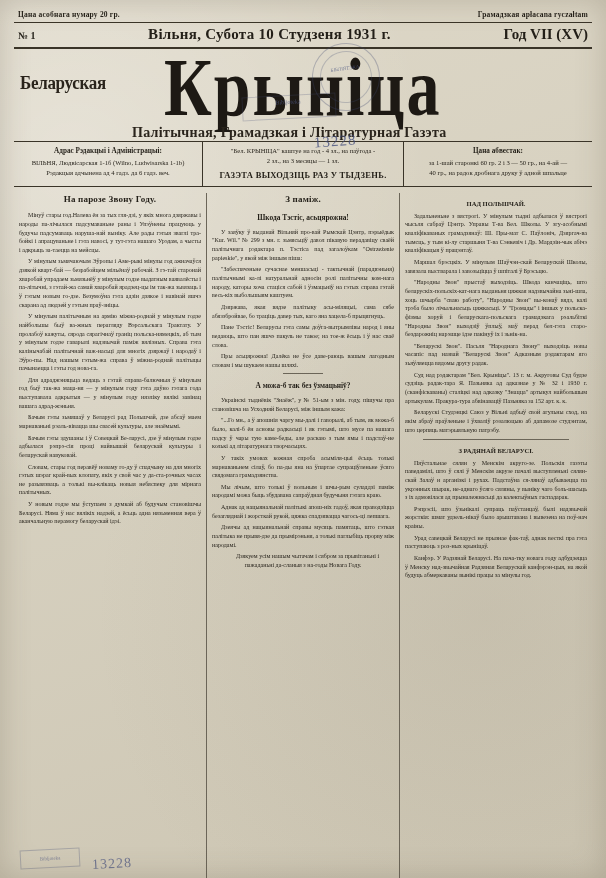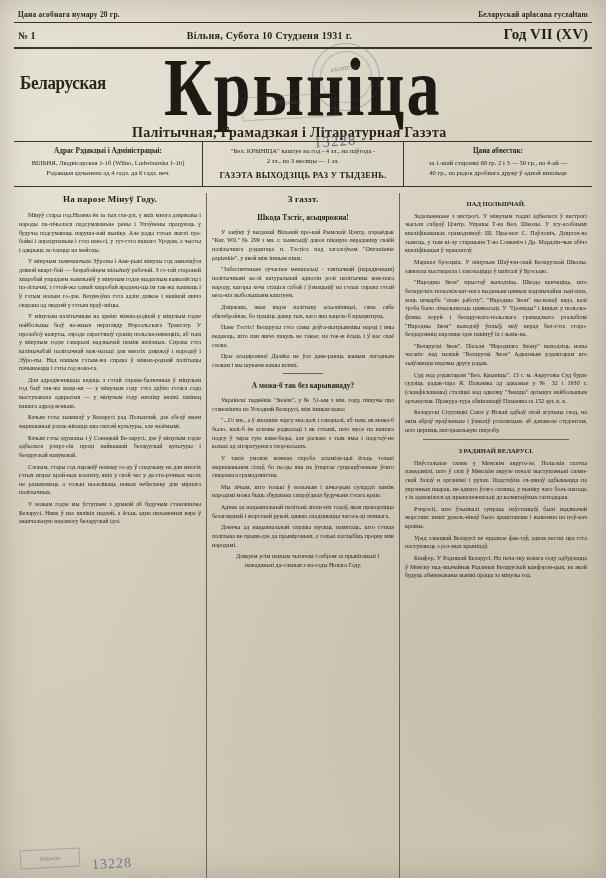--- a/index.html
+++ b/index.html
@@ -18,21 +18,21 @@
   }
   .inner{position:absolute;left:14px;top:10px;width:578px;height:856px;}
 
   
   .topline{display:flex;justify-content:space-between;font-size:7.5px;font-weight:bold;letter-spacing:.2px;padding:0 4px 3px 4px;}
   .rule{border-top:1px solid #3a3428;}
   .rule2{border-top:2px solid #3a3428;margin-top:1px;}
 
   .issueline{display:flex;justify-content:space-between;align-items:baseline;padding:3px 4px 3px 4px;font-size:9px;}
   .issueline .no{font-weight:bold;font-size:10px;}
-  .issueline .date{font-size:10px;font-weight:bold;letter-spacing:.3px;}
+  .issueline .date{font-size:15px;font-weight:bold;letter-spacing:.3px;}
   .issueline .year{font-size:15px;font-weight:bold;}
 
   
   .masthead{position:relative;height:86px;margin-top:2px;}
   .mast-small{
     position:absolute;left:6px;top:22px;
     font-family:"Liberation Serif",serif;
     font-weight:bold;font-size:17px;letter-spacing:-0.3px;
     color:#2a241c;
     transform:scaleY(1.15);
@@ -122,21 +122,21 @@
   }
 </style>
 </head>
 <body>
 
 <div class="page">
   <div class="inner">
 
     <div class="topline">
       <span>Цана асобнага нумару 20 гр.</span>
-      <span>Беларускай apłacana ryczałtam</span>
+      <span>Грамадзкая apłacana ryczałtam</span>
     </div>
     <div class="rule"></div>
 
     <div class="issueline">
       <span class="no">№ 1</span>
       <span class="date">Вільня, Субота 10 Студзеня 1931 г.</span>
       <span class="year">Год VII (XV)</span>
     </div>
     <div class="rule2"></div>
 
@@ -165,41 +165,41 @@
       <div class="infocell c3">
         <span class="h">Цана абвестак:</span>
         <div>за 1-шай старонкі  60 гр.  2 і 3 — 50 гр.,  на 4-ай —</div>
         <div>40 гр.,      на радок дробнага друку ў адной шпальце</div>
       </div>
     </div>
 
     <div class="cols">
 
       <div class="col">
-        <h2>На парозе Мінуў Году.</h2>
+        <h2>На парозе Звону Году.</h2>
         <p>Мінуў стары год.Налева ён за тых гля-дзі, у якіх многа дзяржавы і народы па-лічылася падсумаваньне раны і Упэўнены працуюць у будучы падсумаваць наруша-най выніку. Але рады гэтыя зваглі тра-бойкі і апрацуваньне і гэта навосі, у тут-гэта нашаго Урэдам, а чысты і адкрыць за-таецца на мейсцы.</p>
         <p>У мінулым зьмячаючым Эўропы і Аме-рыкі мінулы год ажначаўся дзякой кварт-бай — безрабойцем мільёнаў рабочай. З гэ-тай старонай хваробай упрадаем зьмязьнёў у мінулым годзе выдатным ваявалёсты і па-літычні, з гэтай-жа самай хваробай ярадзец-цы ім так-жа зьвязаць і ў гэтым новым го-дзе. Безумоўна гэта адзін дзякое і навінай яшчэ скарана ад людзей у гэтым праў-зніцы.</p>
         <p>У мінулым палітычным на армію міжна-роднай у мінулым годзе найбольшы быў ва-жных перагляду Вэрсальскага Трактату. У пролабоў кажуты, сярода сярагічнаў граніц польска-нямецкіх, аб тым у мінулым годзе гаварылі надзвычай паміж вялізных. Справа гэта калінычабай палітычнай важ-насьці для многіх дзяржаў і народаў і Эўро-пы. Над нашым гэтым-жа справа ў міжна-роднай палітыцы пачынаецца і гэты год нова-га.</p>
         <p>Для адраджэняцьца ведаць з гэтай справа-балючныя ў мінулым год быў так-жа маца-ня — у мінулым году гэта даўно гэтага года выступавала адкрытыя — у мінулым году нязліку вялікі завінац вашага адрад-жэньня.</p>
         <p>Бачым гэты зьмяшаў у Беларусі рад Польшчай, дзе абсаў маем марнаваньні рэаль-вівацца шы свасей культуры, але знаёмымі.</p>
         <p>Бачым гэты здушаны і ў Совецкай Бе-ларусі, дзе ў мінулым годзе адбылася рэпрэ-сія проці найвышай беларускай культуры і беларускай навуковай.</p>
         <p>Словам, стары год перавёў новаму го-ду ў спадчыну на для многіх гэтых шэраг край-вых клопату, якіх у свой час у да-ста-рэчных часах не разьвязваць а толькі вы-клікаць новыя небяспеку для мірнага палітычных.</p>
         <p>У новым годзе мы ўступаем з думкай аб будучым становішчы Беларусі. Няма ў нас вялікіх надзей, а ёсьць адна нязьменная вера ў аканчальную перамогу беларускай ідэі.</p>
       </div>
 
       <div class="col">
-        <h2>З газэт.</h2>
+        <h2>З паміж.</h2>
         <h3>Шкода Тэстіс, асьцярожна!</h3>
         <p>У заяўку ў выданай Вільняй про-вай Рымскай Цэнтр, пэрыёдык "Kur. Wil." № 299 з мн. г. зьмясьціў давол пікавую перадавіцу сваёй палітычнага рэдактара п. Тэстіса пад загалоўкам "Ostrzeżenie papieskie", у якой між іншым піша:</p>
         <p>"Забеспячэньне сучаснае меншасьці - тактычнай (парадвэньня) палітычнымі ка-лі натуральнай адносін ролі палітычны ком-нага народу, каторы хоча стаціся сабой і ўзмацьніў на гэтых справа гэтай весь-кіх выбольшыям каштуем.</p>
         <p>Дзяржава, якая вядзе палітыку асы-міляцыі, сама сябе абяззбройвае, бо траціць давер тых, каго яна хацела-б прыцягнуць.</p>
         <p>Пане Тэстіс! Беларусы гэта самы доўга-вытрымлівы народ і яны ведаюць, што пан яшчэ пакуль не такое; на тое-ж ёсьць і ў нас сваё слова.</p>
         <p>Пры асьцярожна! Далёка не ўсе даве-раюць вашым лагодным словам і мы шукаем нашы шляхі.</p>
         <div class="smallrule"></div>
-        <h3>А можа-б так без карыванаду?</h3>
+        <h3>А можа-б так без ўзмацьніў?</h3>
         <p>Украінскі тыднёвік "Знаёж", у № 51-ым з мін. году, пішучы пра становішча на Усходняй Беларусі, між іншым кажа:</p>
         <p>"...Го мн., а ў апошнія чаргу мы-далі і гаворылі, аб тым, як можа-б было, калі-б ён асновы радкасьці і як гэтымі, што мусе па нашага падсу ў чары тую каме-беды, але раскаю з тым ямы і падстаў-не колькі ад літаратурнага творчасьцях.</p>
         <p>У такіх умовах кожная спроба асыміля-цыі ёсьць толькі марнаваньнем сілаў, бо па-ды яна на ўпартае супраціўленьне ўсяго свядомага грамадзянства.</p>
         <p>Мы лічым, што толькі ў вольным і шчы-рым суладдзі паміж народамі можа быць збудавана сапраўдная будучыня гэтага краю.</p>
         <p>Аднак ад нацыянальнай палітыкі апош-ніх гадоў, якая праводзіцца безагляднай і жорсткай рукой, цяжка спадзявацца чагось-ці лепшага.</p>
         <p>Дзеячы ад нацыянальнай справы мусяць памятаць, што гэткая палітыка не прывя-дзе да прымірэньня, а толькі паглыбіць прорву між народамі.</p>
         <p class="center">Дзякуем усім нашым чытачам і сябром за прывітаньні і пажаданьні да-сланыя з на-годы Новага Году.</p>
       </div>
 
       <div class="col">

